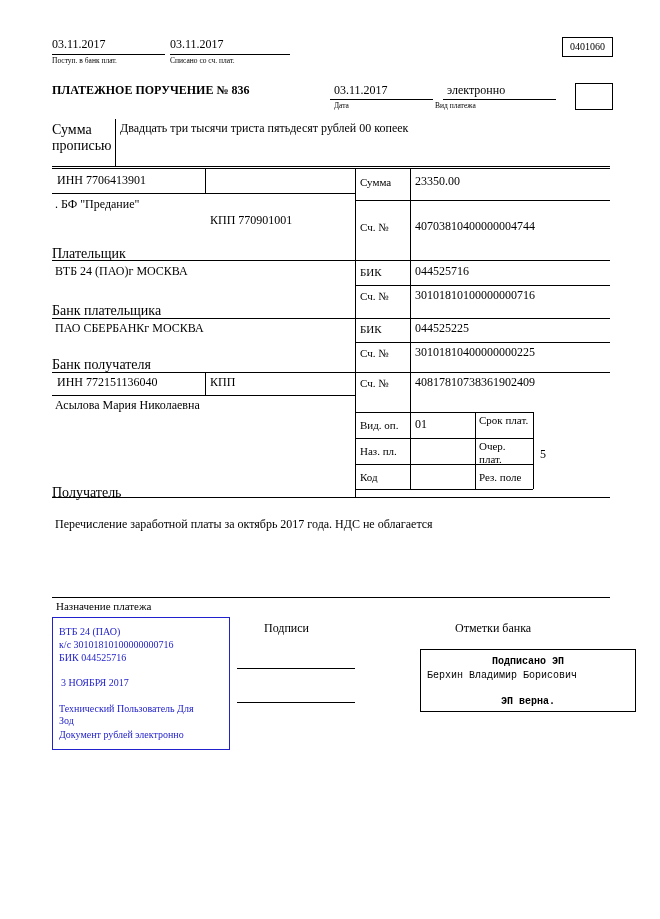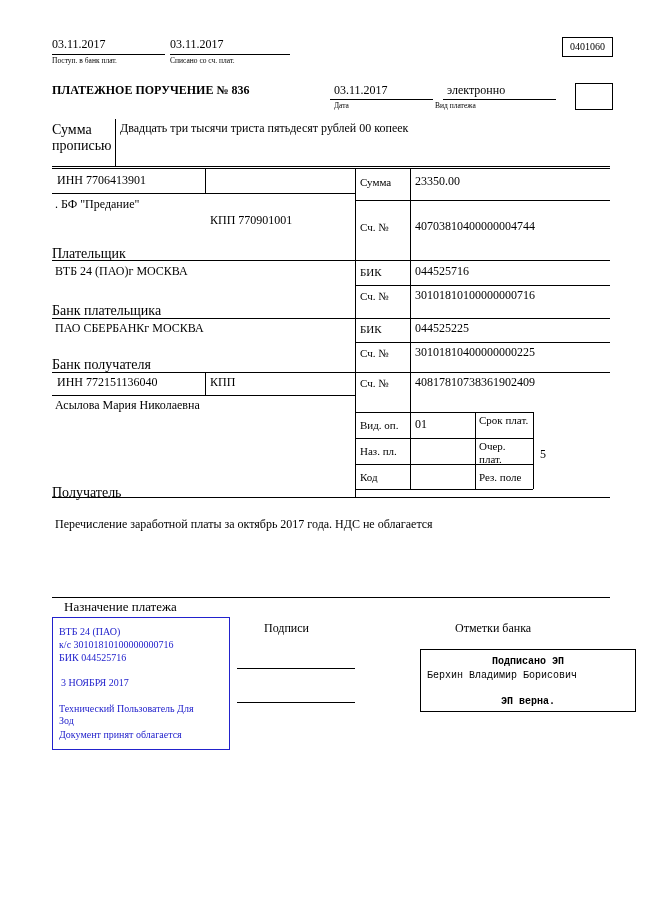--- a/index.html
+++ b/index.html
@@ -124,29 +124,29 @@
   <div class="t" style="left:540px;top:448px;">5</div>
 
   <div class="t lbl" style="left:360px;top:471px;">Код</div>
   <div class="t lbl" style="left:479px;top:471px;">Рез. поле</div>
 
   <div class="t sec" style="left:52px;top:485px;">Получатель</div>
   <div class="hl" style="left:52px;top:497px;width:558px;"></div>
 
   <div class="t wrap" style="left:55px;top:518px;width:545px;">Перечисление заработной платы за октябрь 2017 года. НДС не облагается</div>
   <div class="hl" style="left:52px;top:597px;width:558px;"></div>
-  <div class="t" style="left:64px;top:600px;font-size:13px;">Назначение платежа</div>
+  <div class="t" style="left:56px;top:600px;font-size:11px;">Назначение платежа</div>
 
   <div class="stamp-box" style="left:52px;top:617px;width:178px;height:133px;">
     <div class="t" style="left:6px;top:8px;">ВТБ 24 (ПАО)</div>
     <div class="t" style="left:6px;top:21px;">к/с 30101810100000000716</div>
     <div class="t" style="left:6px;top:34px;">БИК 044525716</div>
     <div class="t" style="left:8px;top:59px;">3 НОЯБРЯ 2017</div>
     <div class="t wrap" style="left:6px;top:85px;width:145px;">Технический Пользователь Для Зод</div>
-    <div class="t" style="left:6px;top:111px;">Документ принят облагается</div>
+    <div class="t" style="left:6px;top:111px;">Документ рублей электронно</div>
   </div>
 
   <div class="t" style="left:264px;top:622px;">Подписи</div>
   <div class="t" style="left:455px;top:622px;">Отметки банка</div>
 
   <div class="hl" style="left:237px;top:668px;width:118px;"></div>
   <div class="hl" style="left:237px;top:702px;width:118px;"></div>
 
   <div class="box" style="left:420px;top:649px;width:216px;height:63px;font-family:Liberation Mono, monospace;">
     <div class="t b ctr" style="left:0;top:6px;width:214px;font-size:10px;">Подписано ЭП</div>

